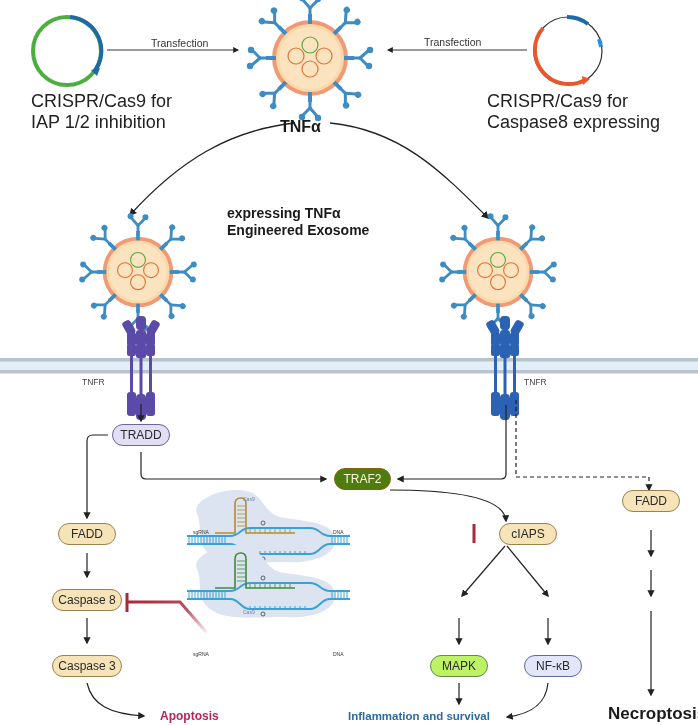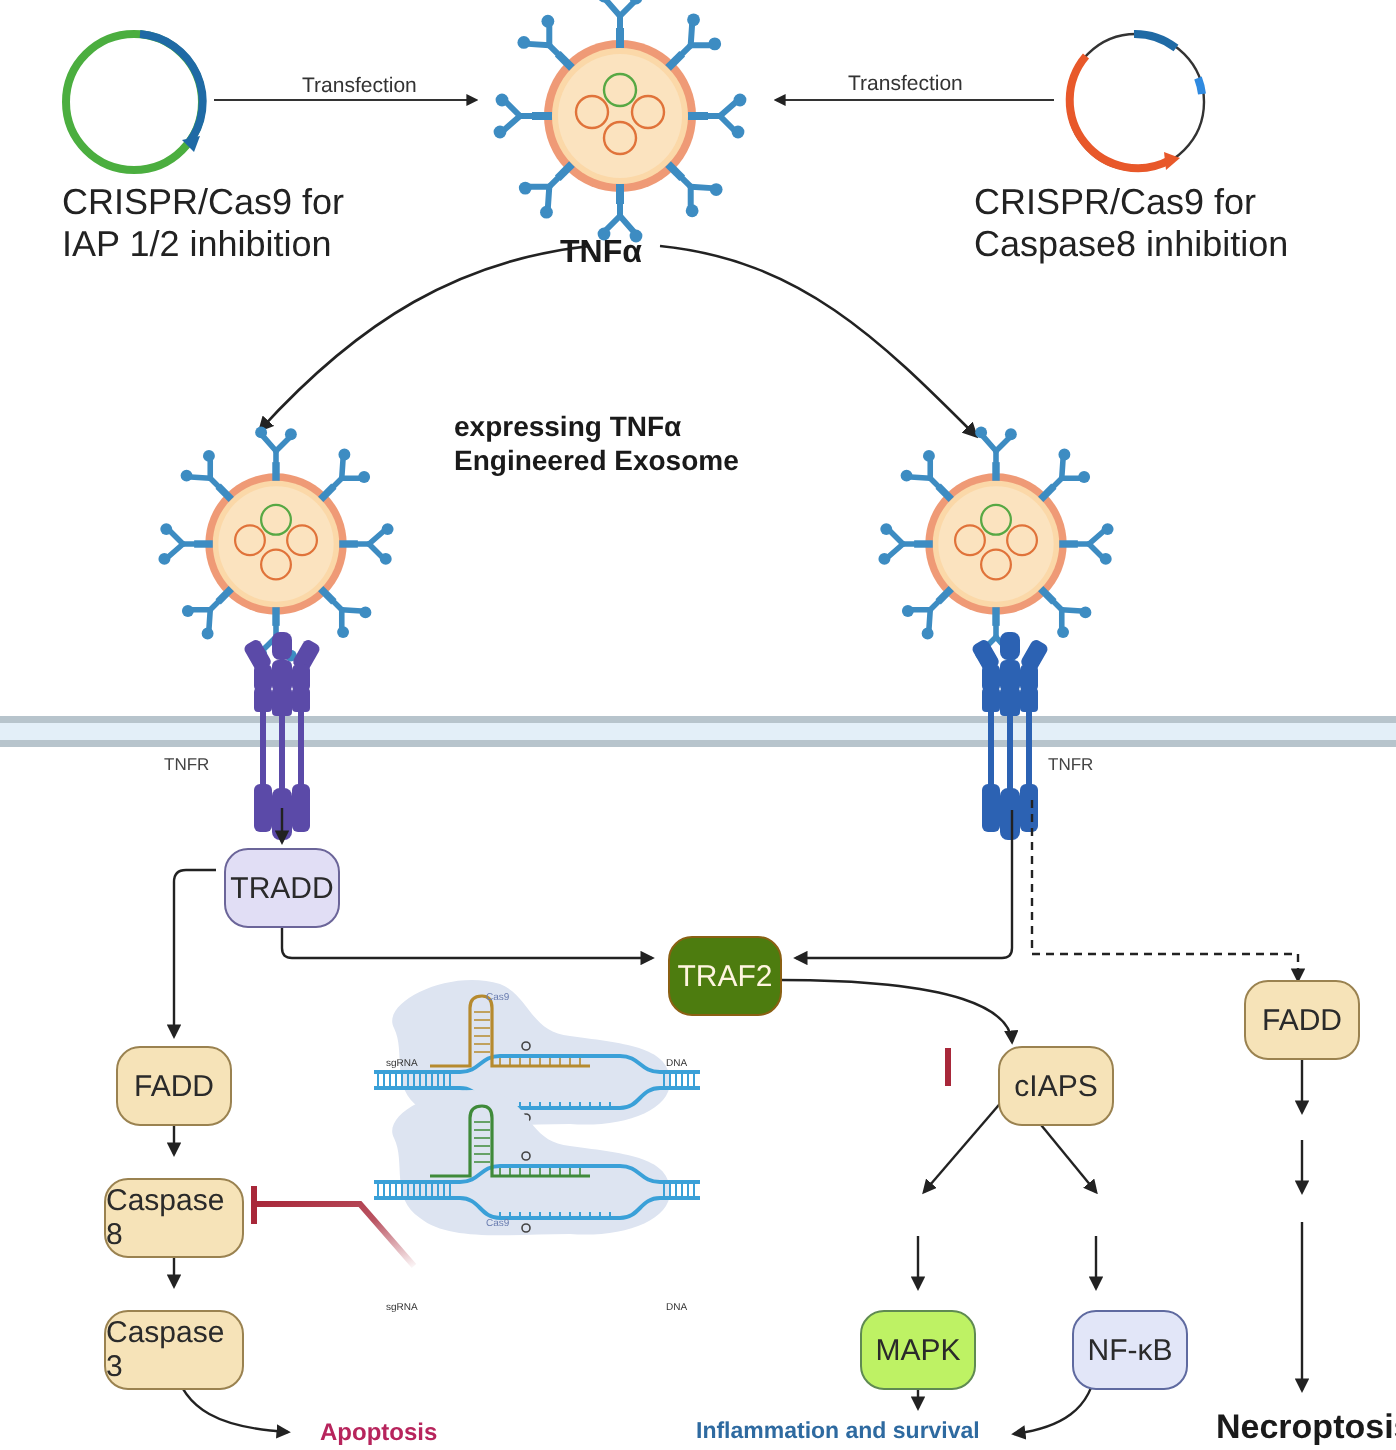--- a/index.html
+++ b/index.html
@@ -4,21 +4,21 @@
 <style>
   html, body { margin:0; padding:0; background:#ffffff; }
   body { width:698px; height:725px; position:relative; overflow:hidden; font-family:"Liberation Sans", sans-serif; color:#222; }
   #canvas { position:absolute; left:0; top:0; width:698px; height:725px; }
   .lbl { position:absolute; font-family:"Liberation Sans", sans-serif; white-space:nowrap; }
   .plasmid-label { font-size:18px; line-height:21px; color:#222; }
   .small { font-size:10.5px; color:#333; }
   .tiny { font-size:8.5px; color:#444; }
   .title-b { font-weight:bold; font-size:14px; line-height:17px; color:#1a1a1a; }
   .tnfa { font-weight:bold; font-size:16px; color:#1a1a1a; }
-  .node { position:absolute; height:40px; border-radius:12px; border:1.2px solid #8a7343; display:flex; align-items:center; justify-content:center; font-size:15px; color:#2a2a2a; box-sizing:border-box; font-family:"Liberation Sans", sans-serif; }
+  .node { position:absolute; height:22px; border-radius:12px; border:1.2px solid #8a7343; display:flex; align-items:center; justify-content:center; font-size:12px; color:#2a2a2a; box-sizing:border-box; font-family:"Liberation Sans", sans-serif; }
   .n-tradd { background:#e1def5; border-color:#6b6599; }
   .n-fadd { background:#f6e3b8; border-color:#9a8250; }
   .n-traf2 { background:#4d7c0f; border-color:#8a6013; color:#fff5e0; }
   .n-mapk { background:#bef264; border-color:#5f8a52; }
   .n-nfkb { background:#e2e6f8; border-color:#5f6aa0; }
   .outcome-apop { color:#b7245c; font-weight:bold; font-size:12px; }
   .outcome-infl { color:#2e6aa0; font-weight:bold; font-size:11.5px; }
   .outcome-necro { color:#1a1a1a; font-weight:bold; font-size:17px; }
 </style>
 </head>
@@ -205,21 +205,21 @@
     <line x1="127" y1="593" x2="127" y2="612" stroke="#a8283a" stroke-width="3"></line>
   </g>
 </svg>
 
 <div class="lbl plasmid-label" style="left:31px;top:91px;">
   <div>CRISPR/Cas9 for</div>
   <div>IAP 1/2 inhibition</div>
 </div>
 <div class="lbl plasmid-label" style="left:487px;top:91px;">
   <div>CRISPR/Cas9 for</div>
-  <div>Caspase8 inhibition</div>
+  <div>Caspase8 expressing</div>
 </div>
 
 <div class="lbl small" style="left:151px;top:37px;">Transfection</div>
 <div class="lbl small" style="left:424px;top:36px;">Transfection</div>
 
 <div class="lbl tnfa" style="left:280px;top:118px;">TNFα</div>
 
 <div class="lbl title-b" style="left:227px;top:205px;">
   <div>expressing TNFα</div>
   <div>Engineered Exosome</div>
@@ -229,21 +229,21 @@
 <div class="lbl tiny" style="left:524px;top:377px;">TNFR</div>
 
 <div class="node n-tradd" style="left:112px;top:424px;width:58px;">TRADD</div>
 <div class="node n-traf2" style="left:334px;top:468px;width:57px;">TRAF2</div>
 <div class="node n-fadd" style="left:58px;top:523px;width:58px;">FADD</div>
 <div class="node n-fadd" style="left:622px;top:490px;width:58px;">FADD</div>
 <div class="node n-fadd" style="left:499px;top:523px;width:58px;">cIAPS</div>
 <div class="node n-fadd" style="left:52px;top:589px;width:70px;">Caspase 8</div>
 <div class="node n-fadd" style="left:52px;top:655px;width:70px;">Caspase 3</div>
 <div class="node n-mapk" style="left:430px;top:655px;width:58px;">MAPK</div>
-<div class="node n-nfkb" style="left:536px;top:655px;width:58px;text-align:center;">NF-κB</div>
+<div class="node n-nfkb" style="left:524px;top:655px;width:58px;text-align:center;">NF-κB</div>
 
 <div class="lbl" style="left:243px;top:496px;font-size:5px;color:#6a7db0;">Cas9</div>
 <div class="lbl" style="left:193px;top:529px;font-size:5px;color:#333;">sgRNA</div>
 <div class="lbl" style="left:333px;top:529px;font-size:5px;color:#333;">DNA</div>
 <div class="lbl" style="left:243px;top:609px;font-size:5px;color:#6a7db0;">Cas9</div>
 <div class="lbl" style="left:193px;top:651px;font-size:5px;color:#333;">sgRNA</div>
 <div class="lbl" style="left:333px;top:651px;font-size:5px;color:#333;">DNA</div>
 
 <div class="lbl outcome-apop" style="left:160px;top:709px;">Apoptosis</div>
 <div class="lbl outcome-infl" style="left:348px;top:710px;">Inflammation and survival</div>

